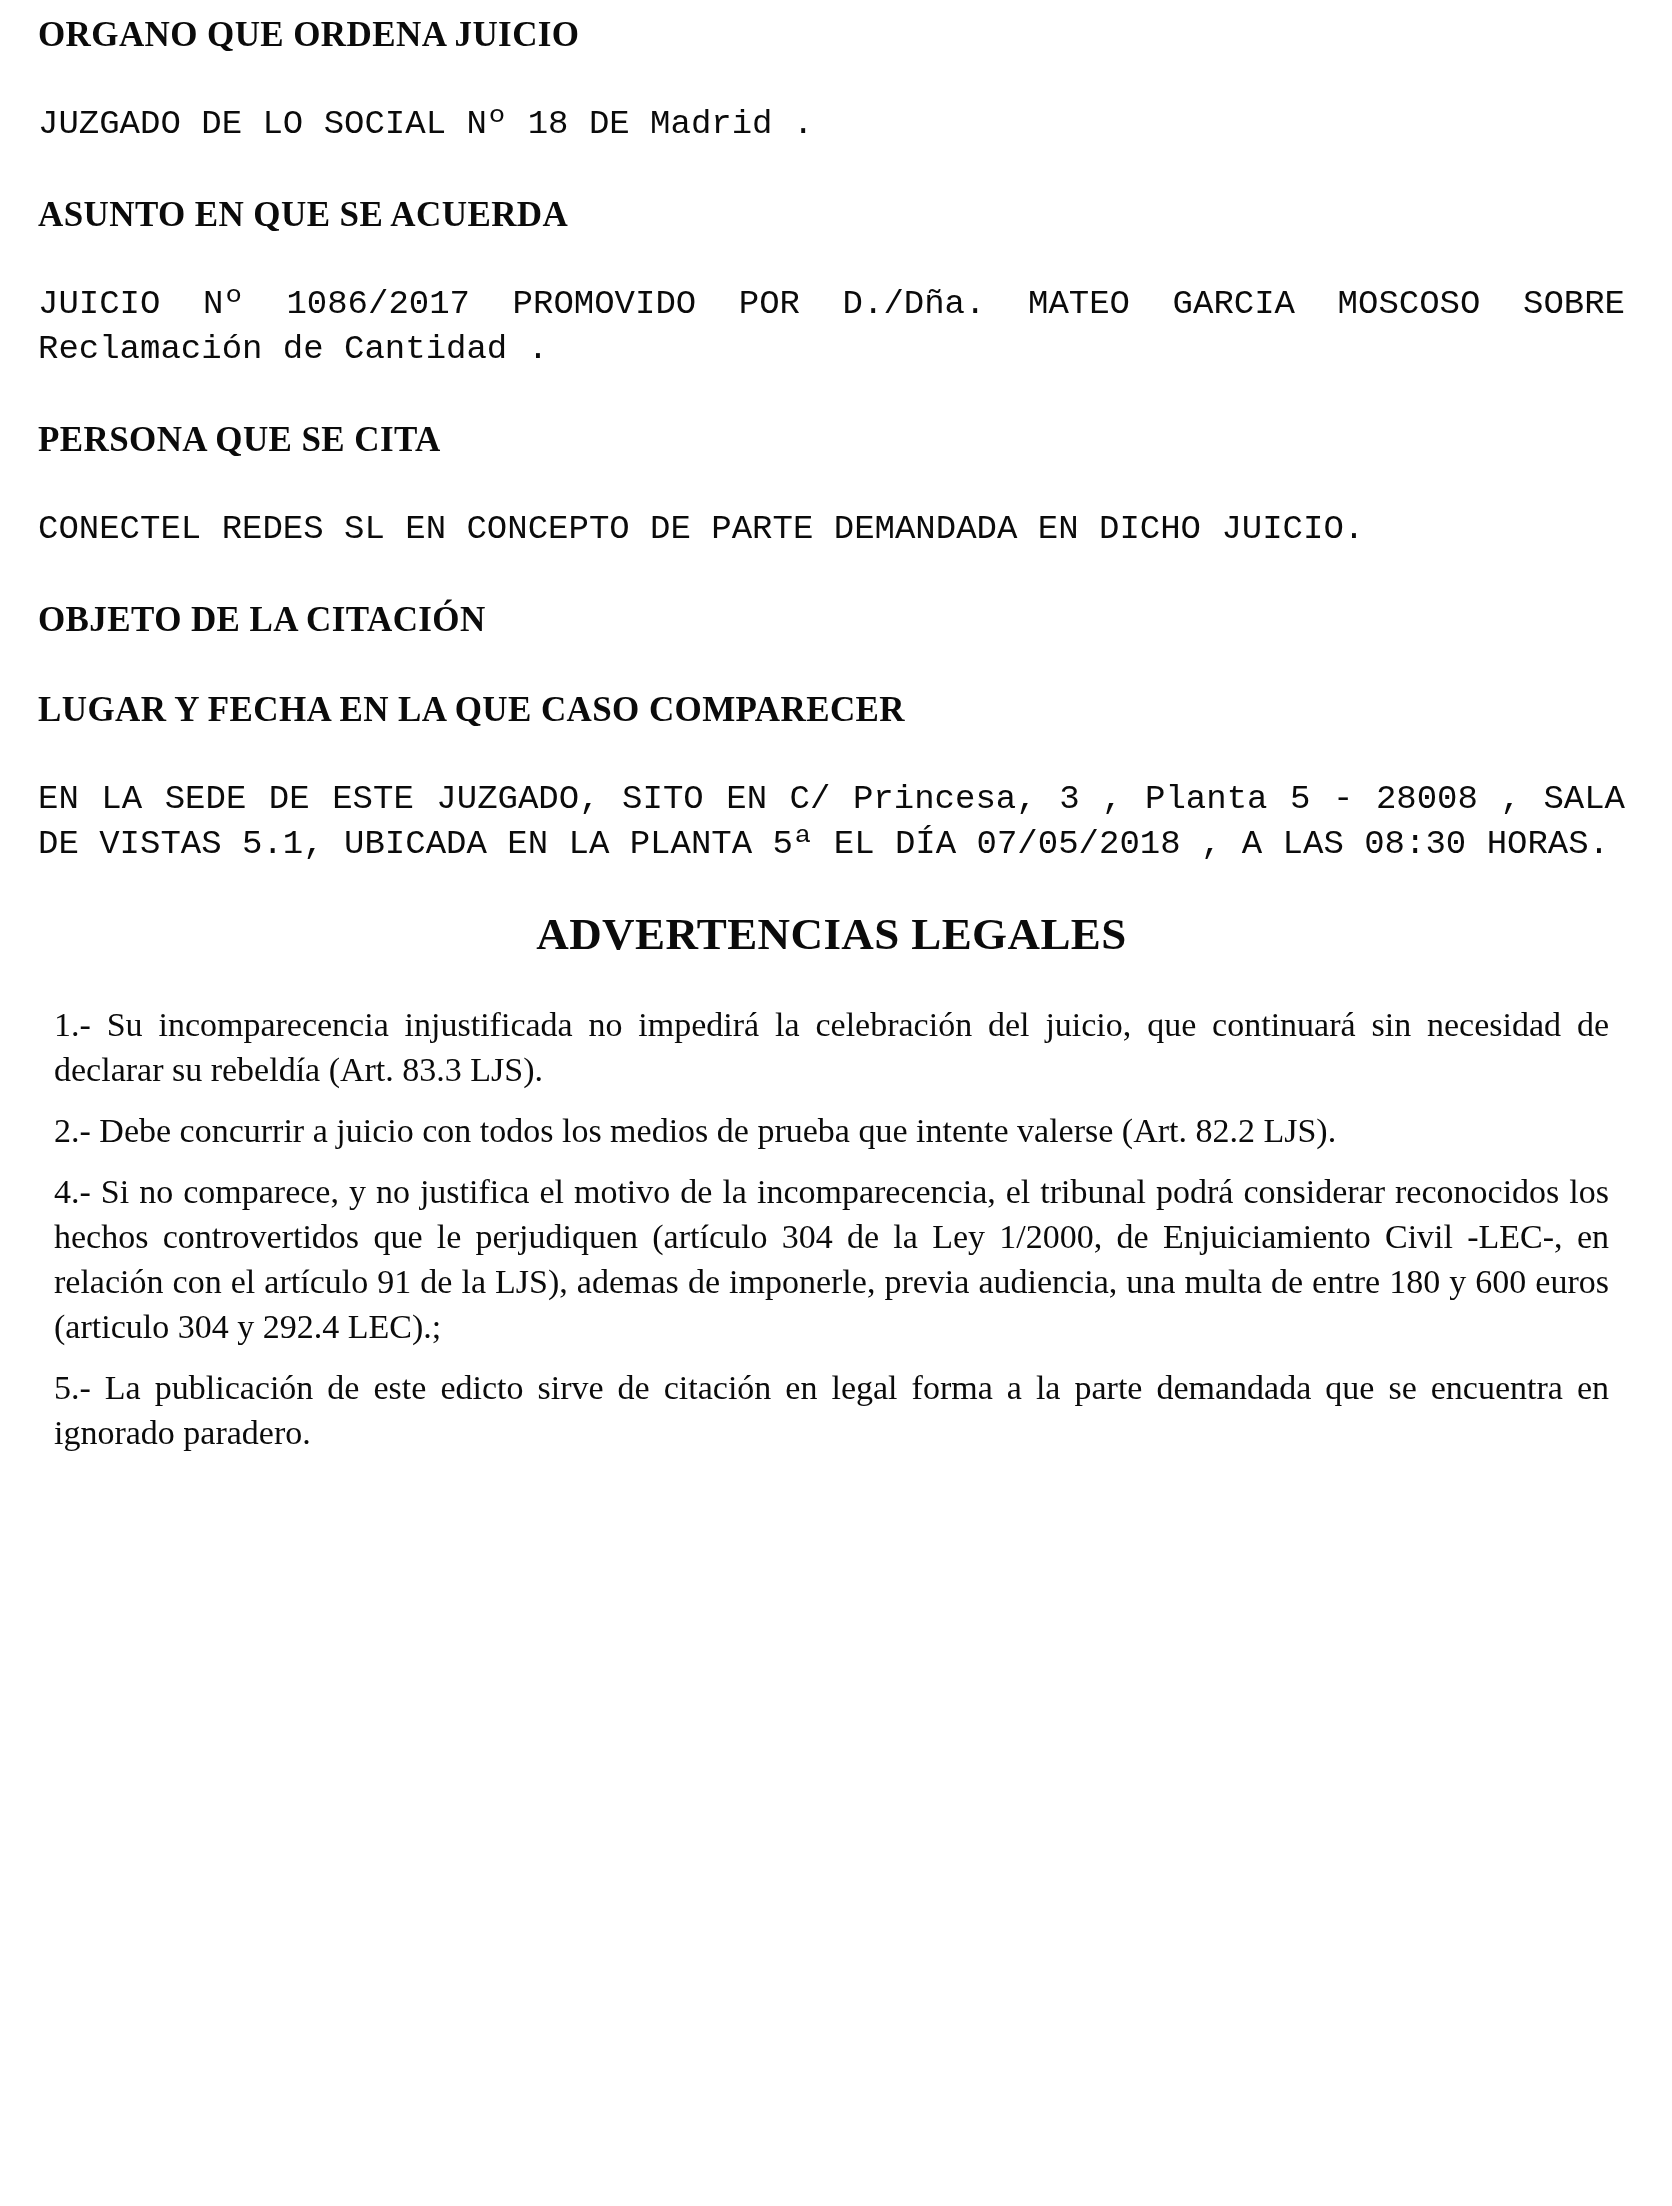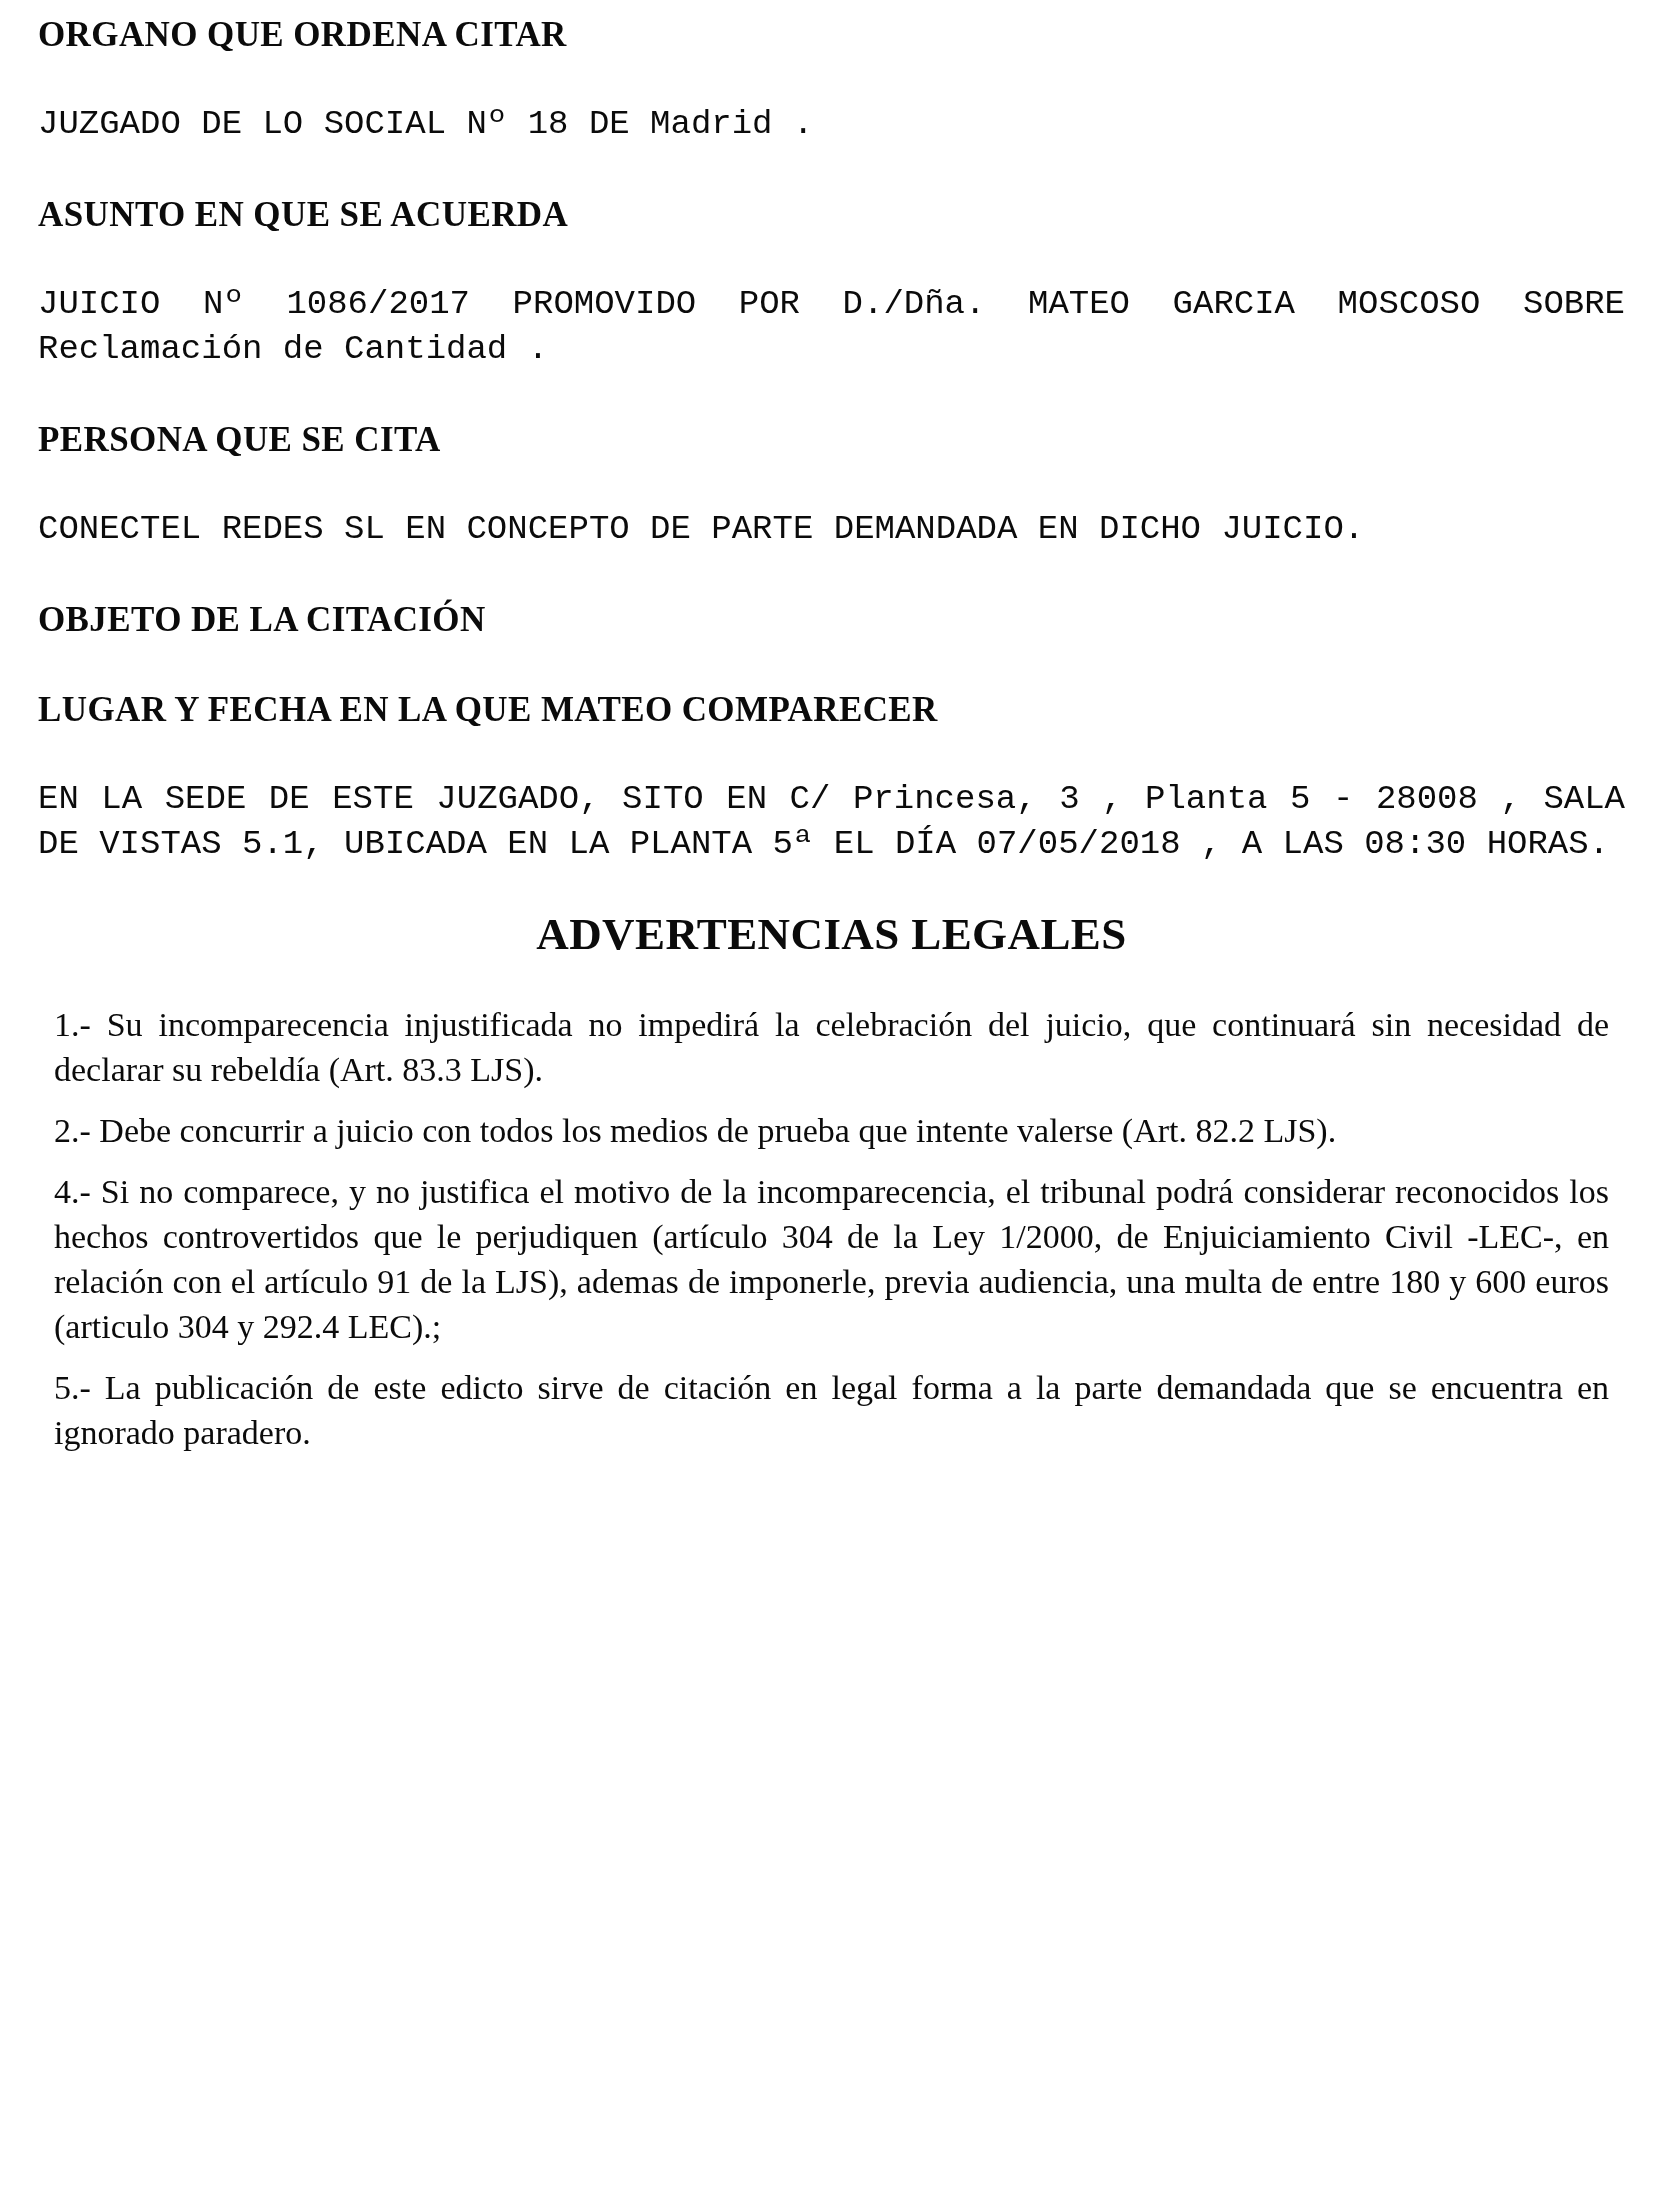--- a/index.html
+++ b/index.html
@@ -46,40 +46,40 @@
     text-align: justify;
     text-justify: inter-word;
   }
 </style>
 </head>
 <body>
 
 <main>
 
   <section class="section">
-    <h2 class="section-heading">ORGANO QUE ORDENA CITAR</h2>
+    <h2 class="section-heading">ORGANO QUE ORDENA JUICIO</h2>
     <p class="section-body">JUZGADO DE LO SOCIAL Nº 18  DE Madrid .</p>
   </section>
 
   <section class="section">
     <h2 class="section-heading">ASUNTO EN QUE SE ACUERDA</h2>
     <p class="section-body">JUICIO Nº 1086/2017  PROMOVIDO POR D./Dña. MATEO GARCIA MOSCOSO SOBRE Reclamación de Cantidad .</p>
   </section>
 
   <section class="section">
     <h2 class="section-heading">PERSONA QUE SE CITA</h2>
     <p class="section-body">CONECTEL REDES SL  EN CONCEPTO DE PARTE DEMANDADA EN DICHO JUICIO.</p>
   </section>
 
   <section class="section">
     <h2 class="section-heading">OBJETO DE LA CITACIÓN</h2>
   </section>
 
   <section class="section">
-    <h2 class="section-heading">LUGAR Y FECHA EN LA QUE MATEO COMPARECER</h2>
+    <h2 class="section-heading">LUGAR Y FECHA EN LA QUE CASO COMPARECER</h2>
     <p class="section-body">EN LA SEDE DE ESTE JUZGADO, SITO EN C/ Princesa, 3 , Planta 5 - 28008 , SALA DE VISTAS 5.1, UBICADA EN LA PLANTA 5ª  EL DÍA 07/05/2018 , A LAS 08:30  HORAS.</p>
   </section>
 
   <section class="section">
     <h2 class="adv-heading">ADVERTENCIAS LEGALES</h2>
     <div class="legal-block">
       <p>1.- Su incomparecencia injustificada no impedirá la celebración del juicio, que continuará sin necesidad de declarar su rebeldía (Art. 83.3 LJS).</p>
       <p>2.- Debe concurrir a juicio con todos los medios de prueba que intente valerse (Art. 82.2 LJS).</p>
       <p>4.- Si no comparece, y no justifica el motivo de la incomparecencia, el tribunal podrá considerar reconocidos los hechos  controvertidos que le perjudiquen (artículo 304 de la Ley 1/2000, de Enjuiciamiento Civil -LEC-, en relación con el artículo 91 de la LJS), ademas de imponerle, previa audiencia, una multa de entre 180 y 600 euros (articulo 304 y 292.4 LEC).;</p>
       <p>5.- La publicación de este edicto sirve de citación en legal forma a la parte demandada que se encuentra en ignorado paradero.</p>

